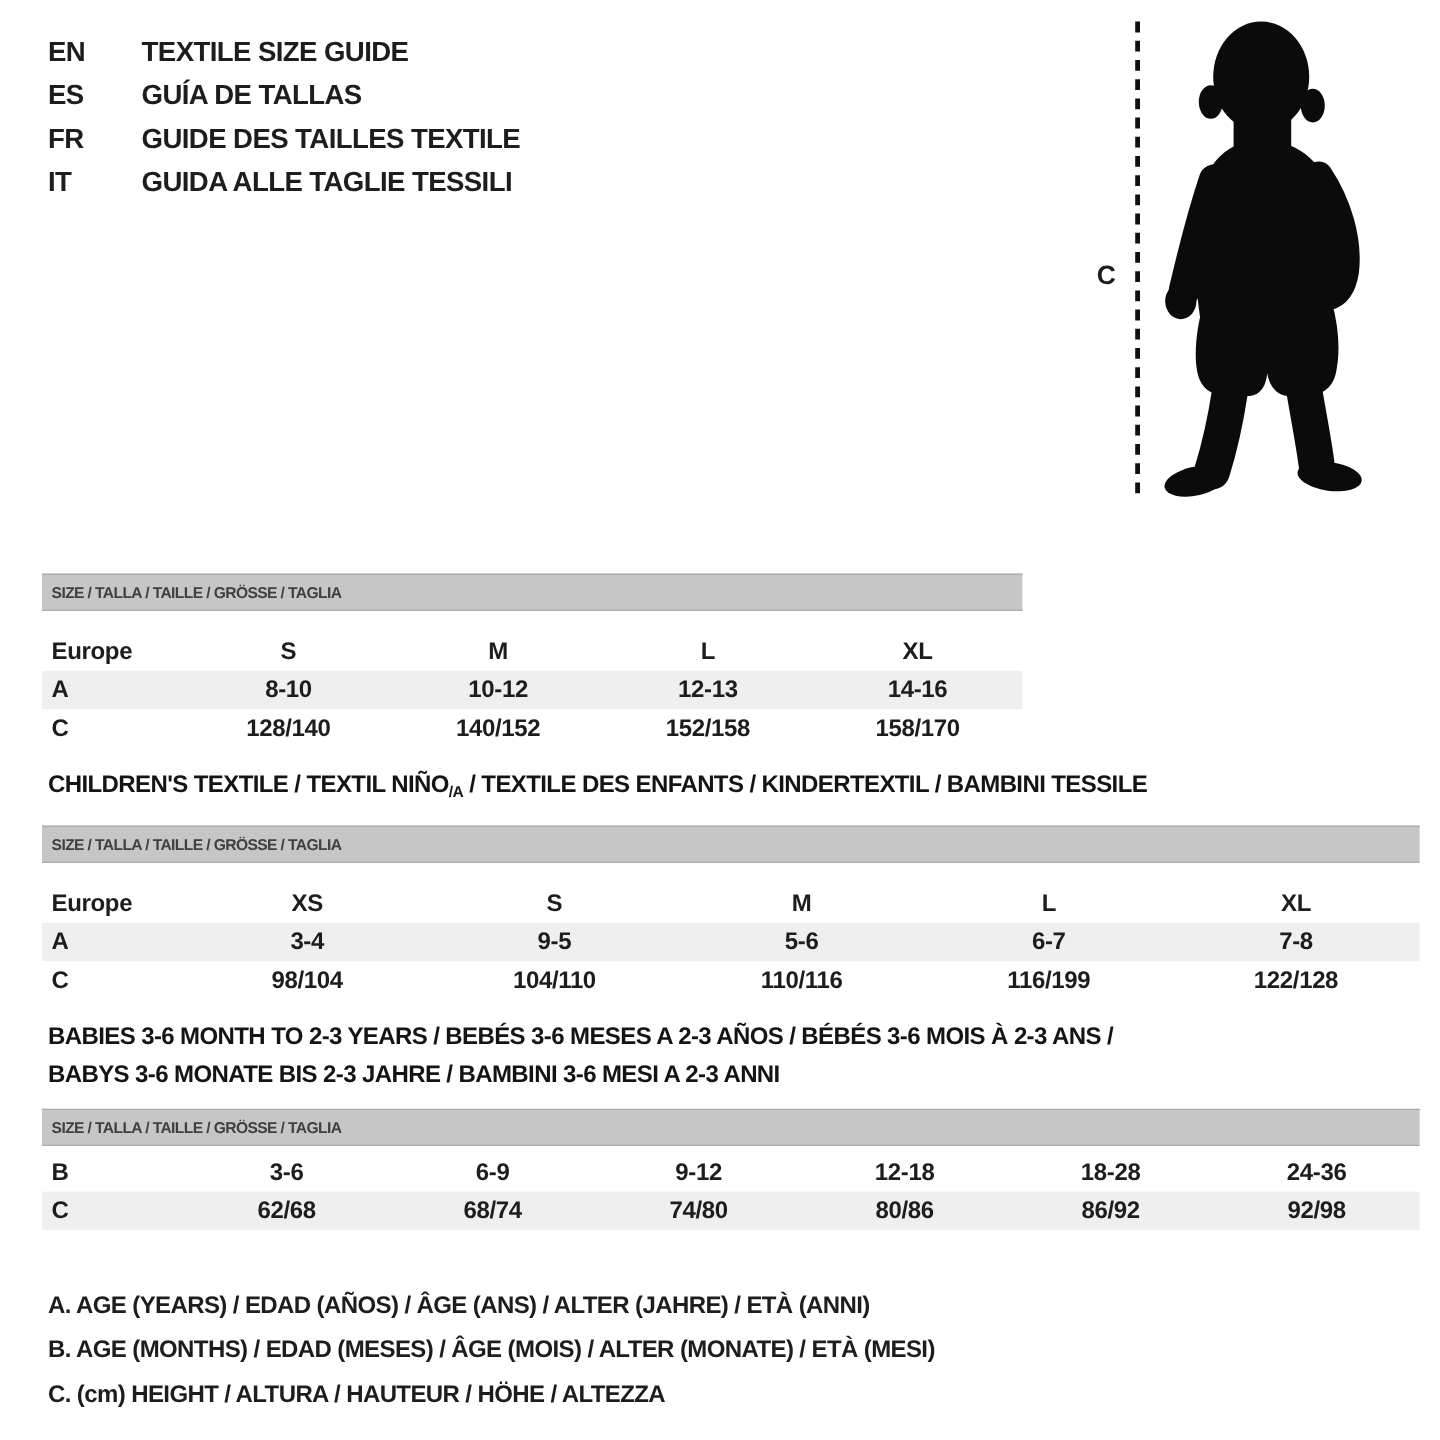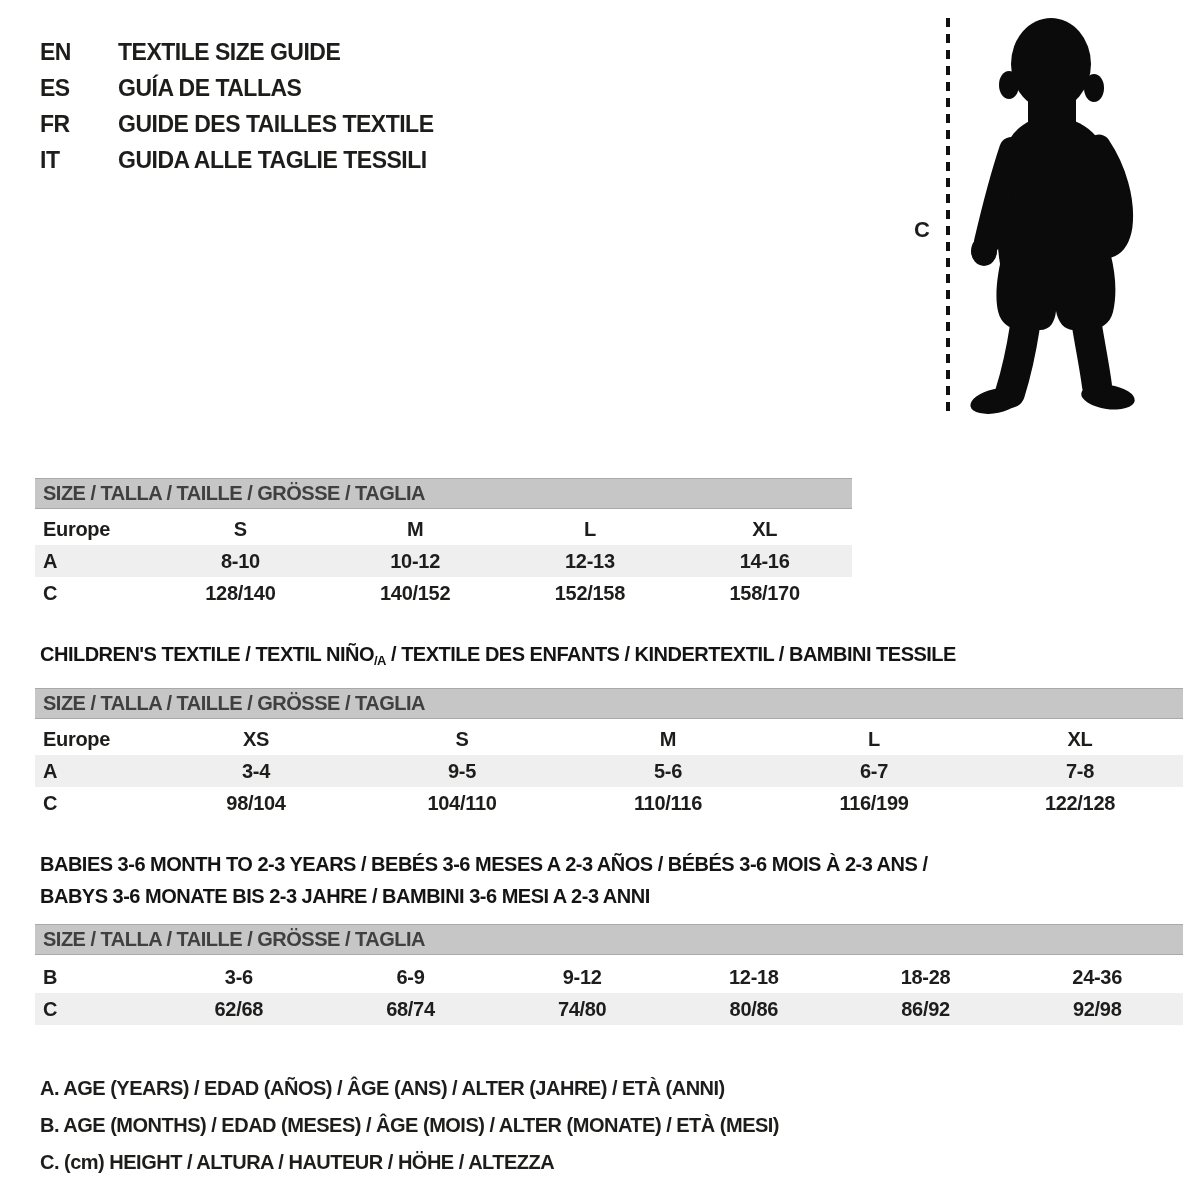--- a/index.html
+++ b/index.html
@@ -2,42 +2,42 @@
 <html><head>
 <meta charset="utf-8">
 <style>
   html,body { margin:0; padding:0; background:#ffffff; }
   .page {
     position:relative; width:1200px; height:1200px; background:#ffffff;
     font-family:"Liberation Sans", sans-serif; color:#1d1d1b; overflow:hidden;
   }
   
   .lang-block { position:absolute; left:40px; top:30px; }
-  .lang-row { display:flex; height:36px; align-items:flex-end; }
+  .lang-row { display:flex; height:36px; align-items:flex-start; }
   .lang-code { width:78px; font-size:23px; font-weight:bold; letter-spacing:-0.5px; }
   .lang-label { font-size:23px; font-weight:bold; letter-spacing:-0.5px; }
 
   
   .figure-c-label { position:absolute; left:914px; top:217px; font-size:22px; font-weight:bold; }
   .measure-line { position:absolute; left:944px; top:16px; }
   .baby-svg { position:absolute; left:958px; top:12px; }
 
   
   .section-title {
     position:absolute; left:40px; font-size:20px; font-weight:bold;
     letter-spacing:-0.5px; white-space:nowrap; color:#141414;
   }
   .section-title .sub { font-size:13px; vertical-align:-4px; }
   .size-table { position:absolute; left:35px; }
   .size-bar {
     height:29px; background:#c6c6c6; border-top:1px solid #a9a9a9; border-bottom:1px solid #a9a9a9;
     display:flex; align-items:center; padding-left:8px;
-    font-size:20px; font-weight:bold; letter-spacing:-0.5px; color:#404040;
+    font-size:13px; font-weight:bold; letter-spacing:-0.5px; color:#404040;
   }
-  .tbody { margin-top:4px; }
+  .tbody { margin-top:18px; }
   .tr { display:flex; height:32px; align-items:center; }
   .tr.alt { background:#efefef; }
   .td { flex:1; text-align:center; font-size:20px; font-weight:bold; letter-spacing:-0.3px; }
   .td.label { flex:0 0 110px; text-align:left; padding-left:8px; }
 
   
   .legend { position:absolute; left:40px; top:1070px; }
   .legend-line { height:37px; display:flex; align-items:center; font-size:20px; font-weight:bold; letter-spacing:-0.5px; white-space:nowrap; }
 </style>
 </head>

